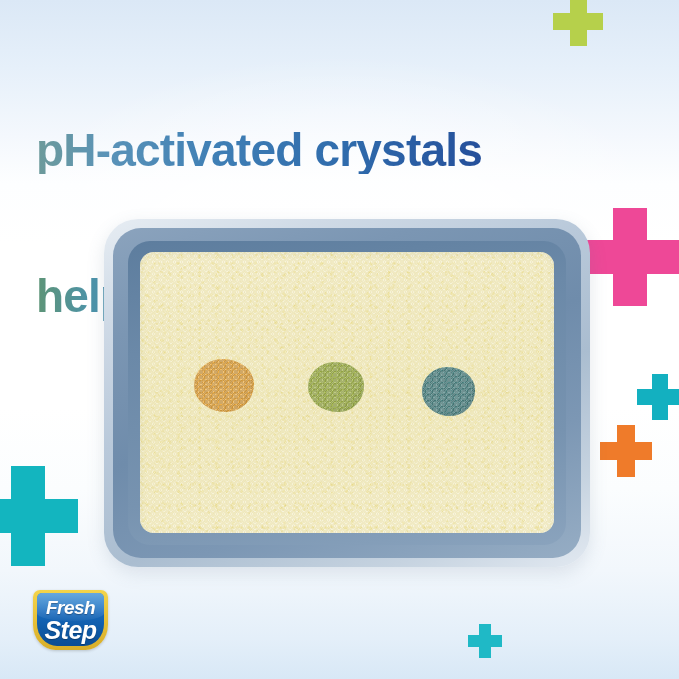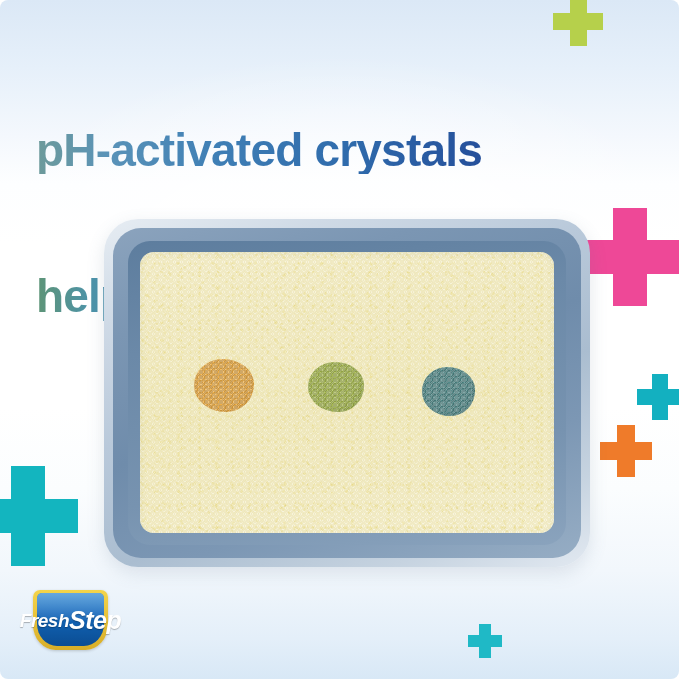--- a/index.html
+++ b/index.html
@@ -21,21 +21,20 @@
         #dbe8f6 0%,
         #e6f0fa 10%,
         #f4f8fd 20%,
         #fdfeff 27%,
         #ffffff 36%,
         #ffffff 60%,
         #fbfdfe 72%,
         #f2f7fc 84%,
         #e4eff9 94%,
         #d8e8f6 100%);
-    border-radius: 8px;
   }
 
   
   .bg-sheen {
     position: absolute;
     inset: 0;
     background: radial-gradient(ellipse 72% 46% at 50% 44%,
                 rgba(255,255,255,0.95) 0%,
                 rgba(255,255,255,0.55) 45%,
                 rgba(255,255,255,0) 78%);
@@ -200,21 +199,21 @@
     position: absolute;
     left: 0; right: 0; top: 0;
     height: 52%;
     background: linear-gradient(180deg, rgba(255,255,255,0.32), rgba(255,255,255,0.03));
     border-radius: 5px 5px 50% 50% / 5px 5px 28% 28%;
   }
   .logo-text {
     position: absolute;
     inset: 0;
     display: flex;
-    flex-direction: row;
+    flex-direction: column;
     align-items: center;
     justify-content: center;
     gap: 0px;
     color: #ffffff;
     font-weight: 700;
     font-style: italic;
     line-height: 1;
     text-shadow: 0 1px 1px rgba(0,0,0,0.28);
   }
   .logo-text .l1 { font-size: 19px; letter-spacing: -0.5px; }

